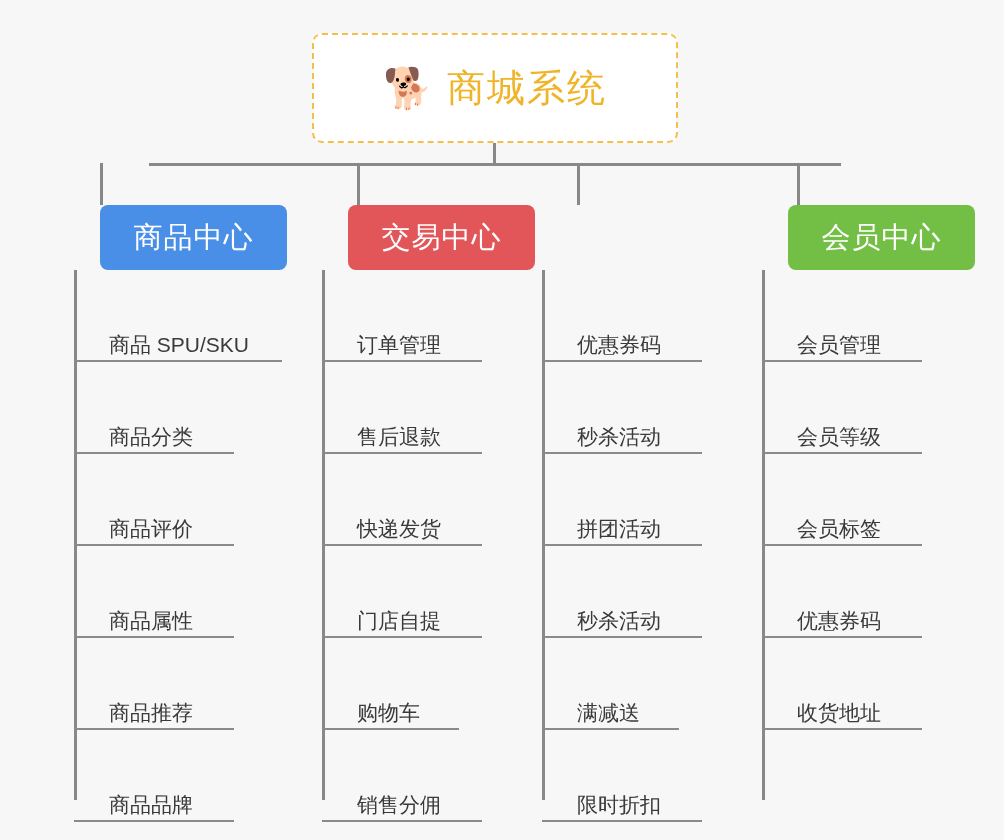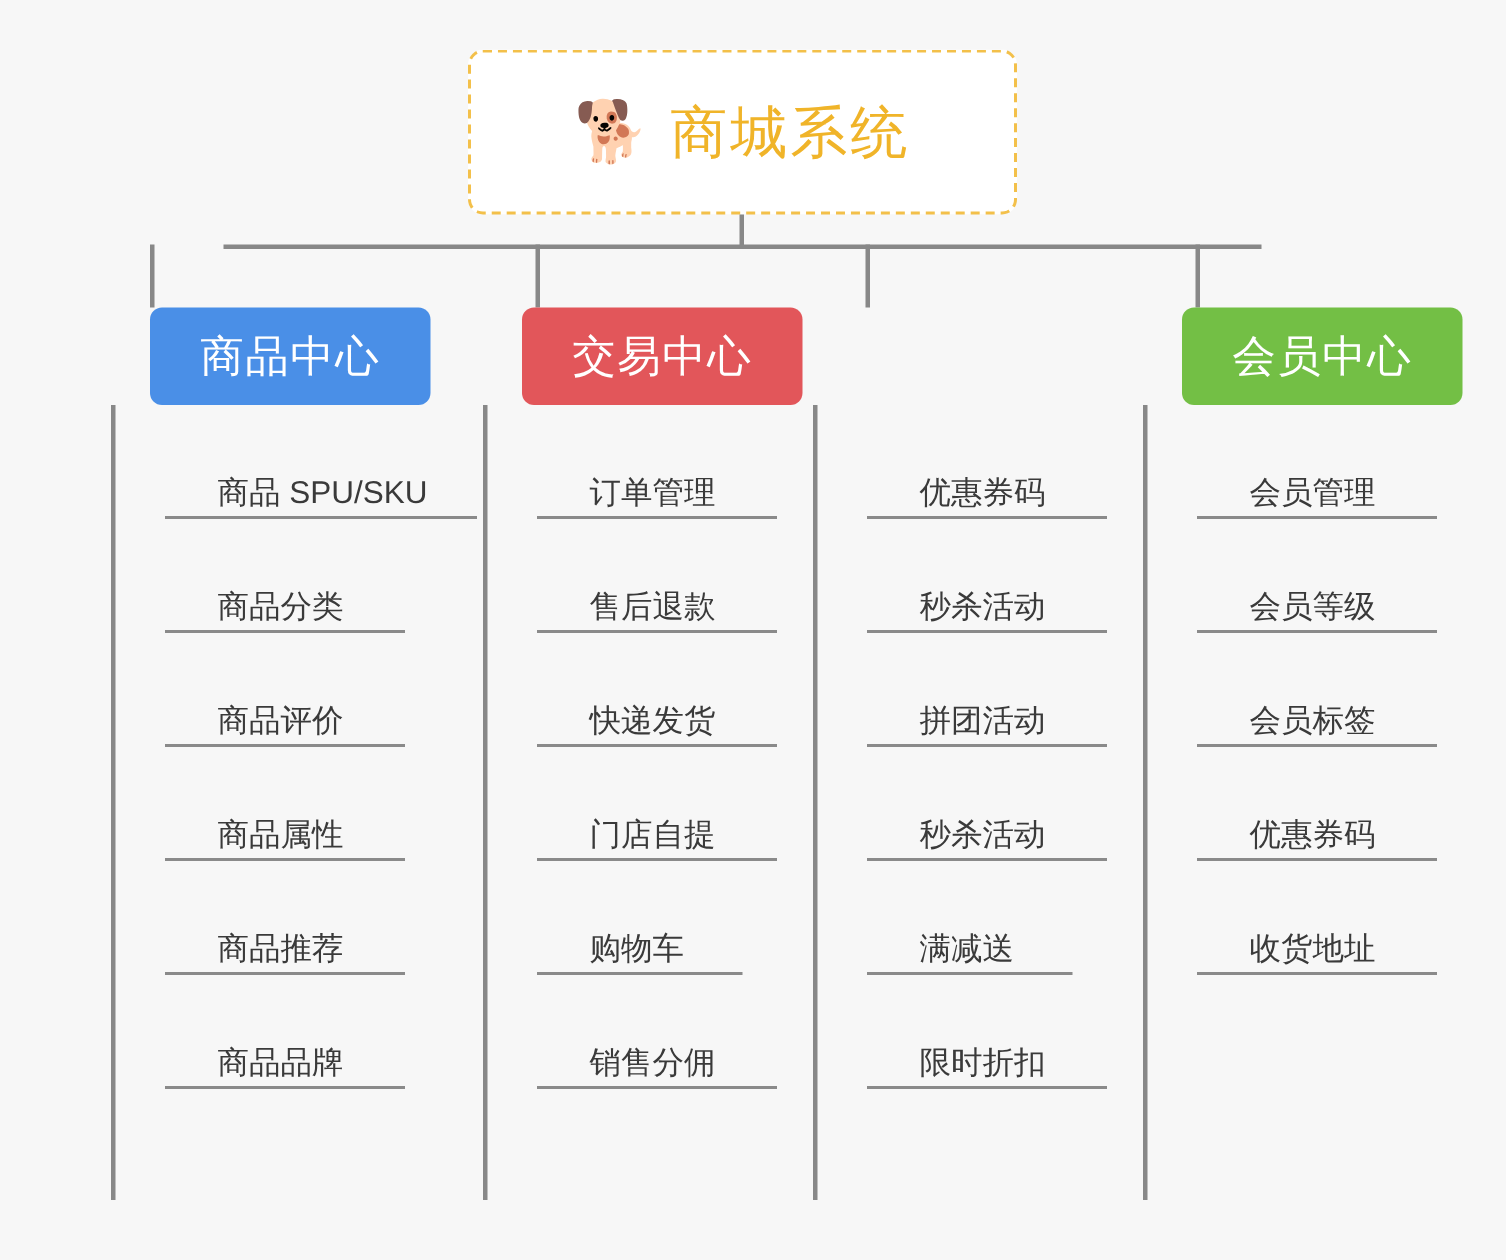--- a/index.html
+++ b/index.html
@@ -116,26 +116,25 @@
   }
 
   
   .leaf-list {
     position: absolute;
     top: 270px;
     left: 24px;
   }
   .leaf {
     position: relative;
-    height: 76px;
+    height: 92px;
     box-sizing: border-box;
     display: flex;
     align-items: flex-end;
     padding-left: 29px;
-    margin-left: 36px;
   }
   .leaf-label {
     font-size: 21px;
     color: #3a3a3a;
     white-space: nowrap;
     padding: 0 6px 7px 6px;
     line-height: 1;
   }
   .leaf-rule {
     position: absolute;

